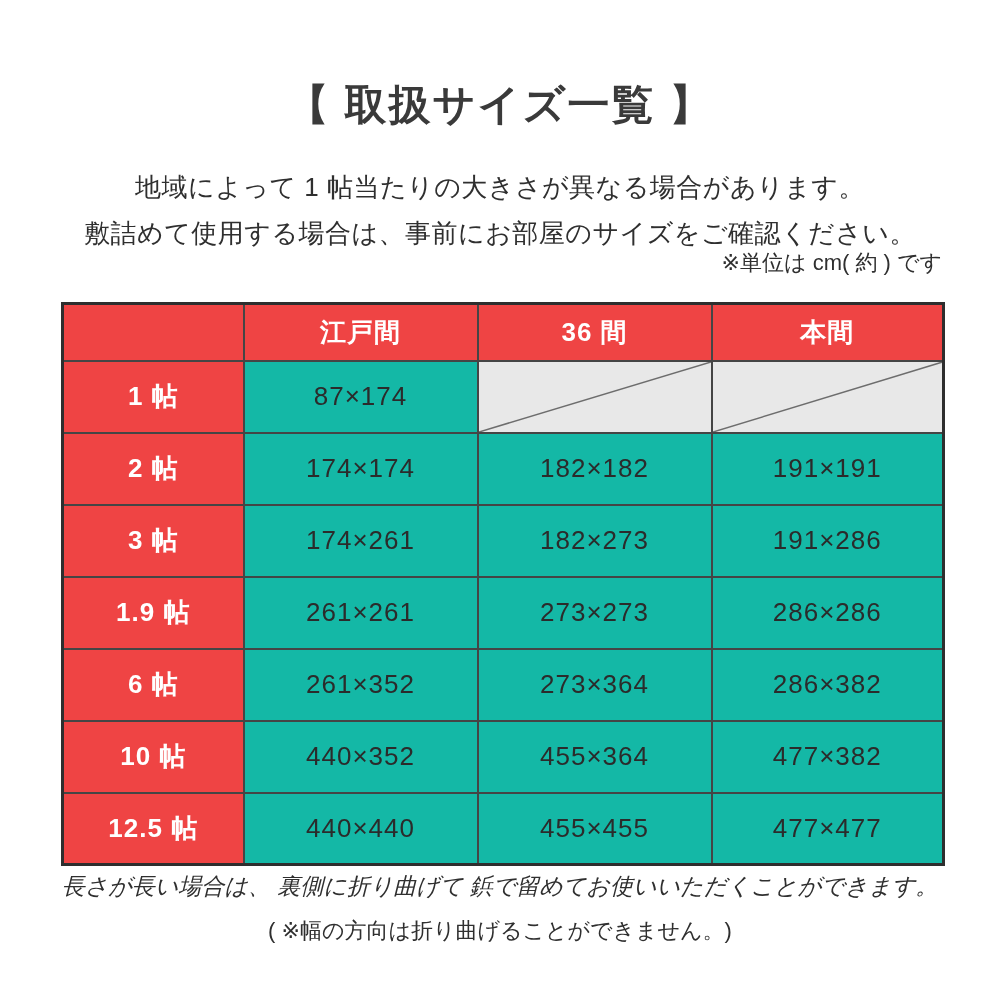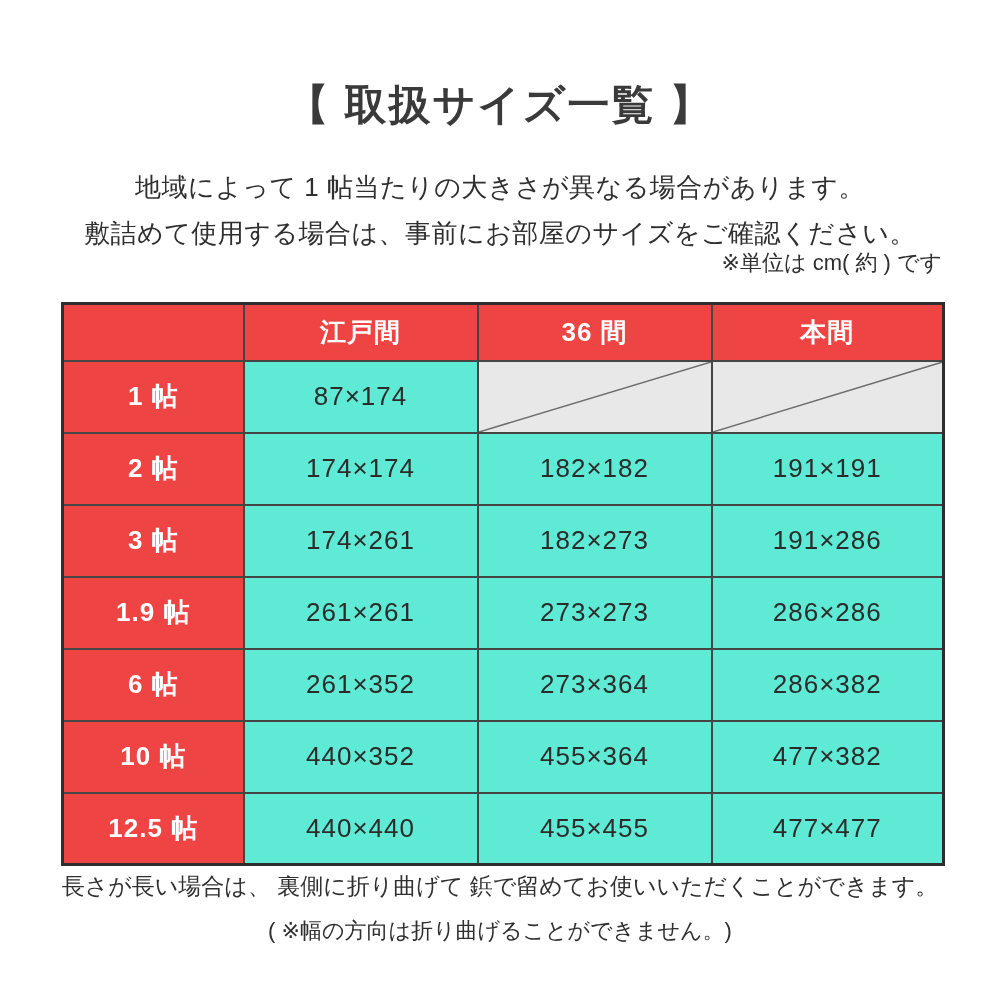--- a/index.html
+++ b/index.html
@@ -60,21 +60,21 @@
   }
   .size-table thead th { height: 57px; }
   .size-table .green {
     background: #ef4444;
     color: #ffffff;
     font-weight: bold;
     font-size: 26px;
     letter-spacing: 1px;
   }
   .size-table td {
-    background: #5eead4;
+    background: #14b8a6;
     font-size: 26px;
     color: #2b2b2b;
     letter-spacing: 1px;
   }
   .size-table td.na {
     background: #e8e8e8;
     position: relative;
   }
   .size-table td.na svg {
     position: absolute;
@@ -82,21 +82,21 @@
     width: 100%; height: 100%;
     display: block;
   }
 
   .footer-line {
     position: absolute;
     left: 0; width: 100%;
     text-align: center;
     color: #2f2f2f;
   }
-  .footer-line.l1 { top: 871px; font-size: 23px; }
+  .footer-line.l1 { top: 871px; font-size: 23px; font-style: italic; }
   .footer-line.l2 { top: 916px; font-size: 22px; }
   .footer-line.l3 { top: 954px; font-size: 23px; }
 </style>
 </head>
 <body>
 
 <div class="canvas">
 
   <div class="page-title">【 取扱サイズ一覧 】</div>
 

